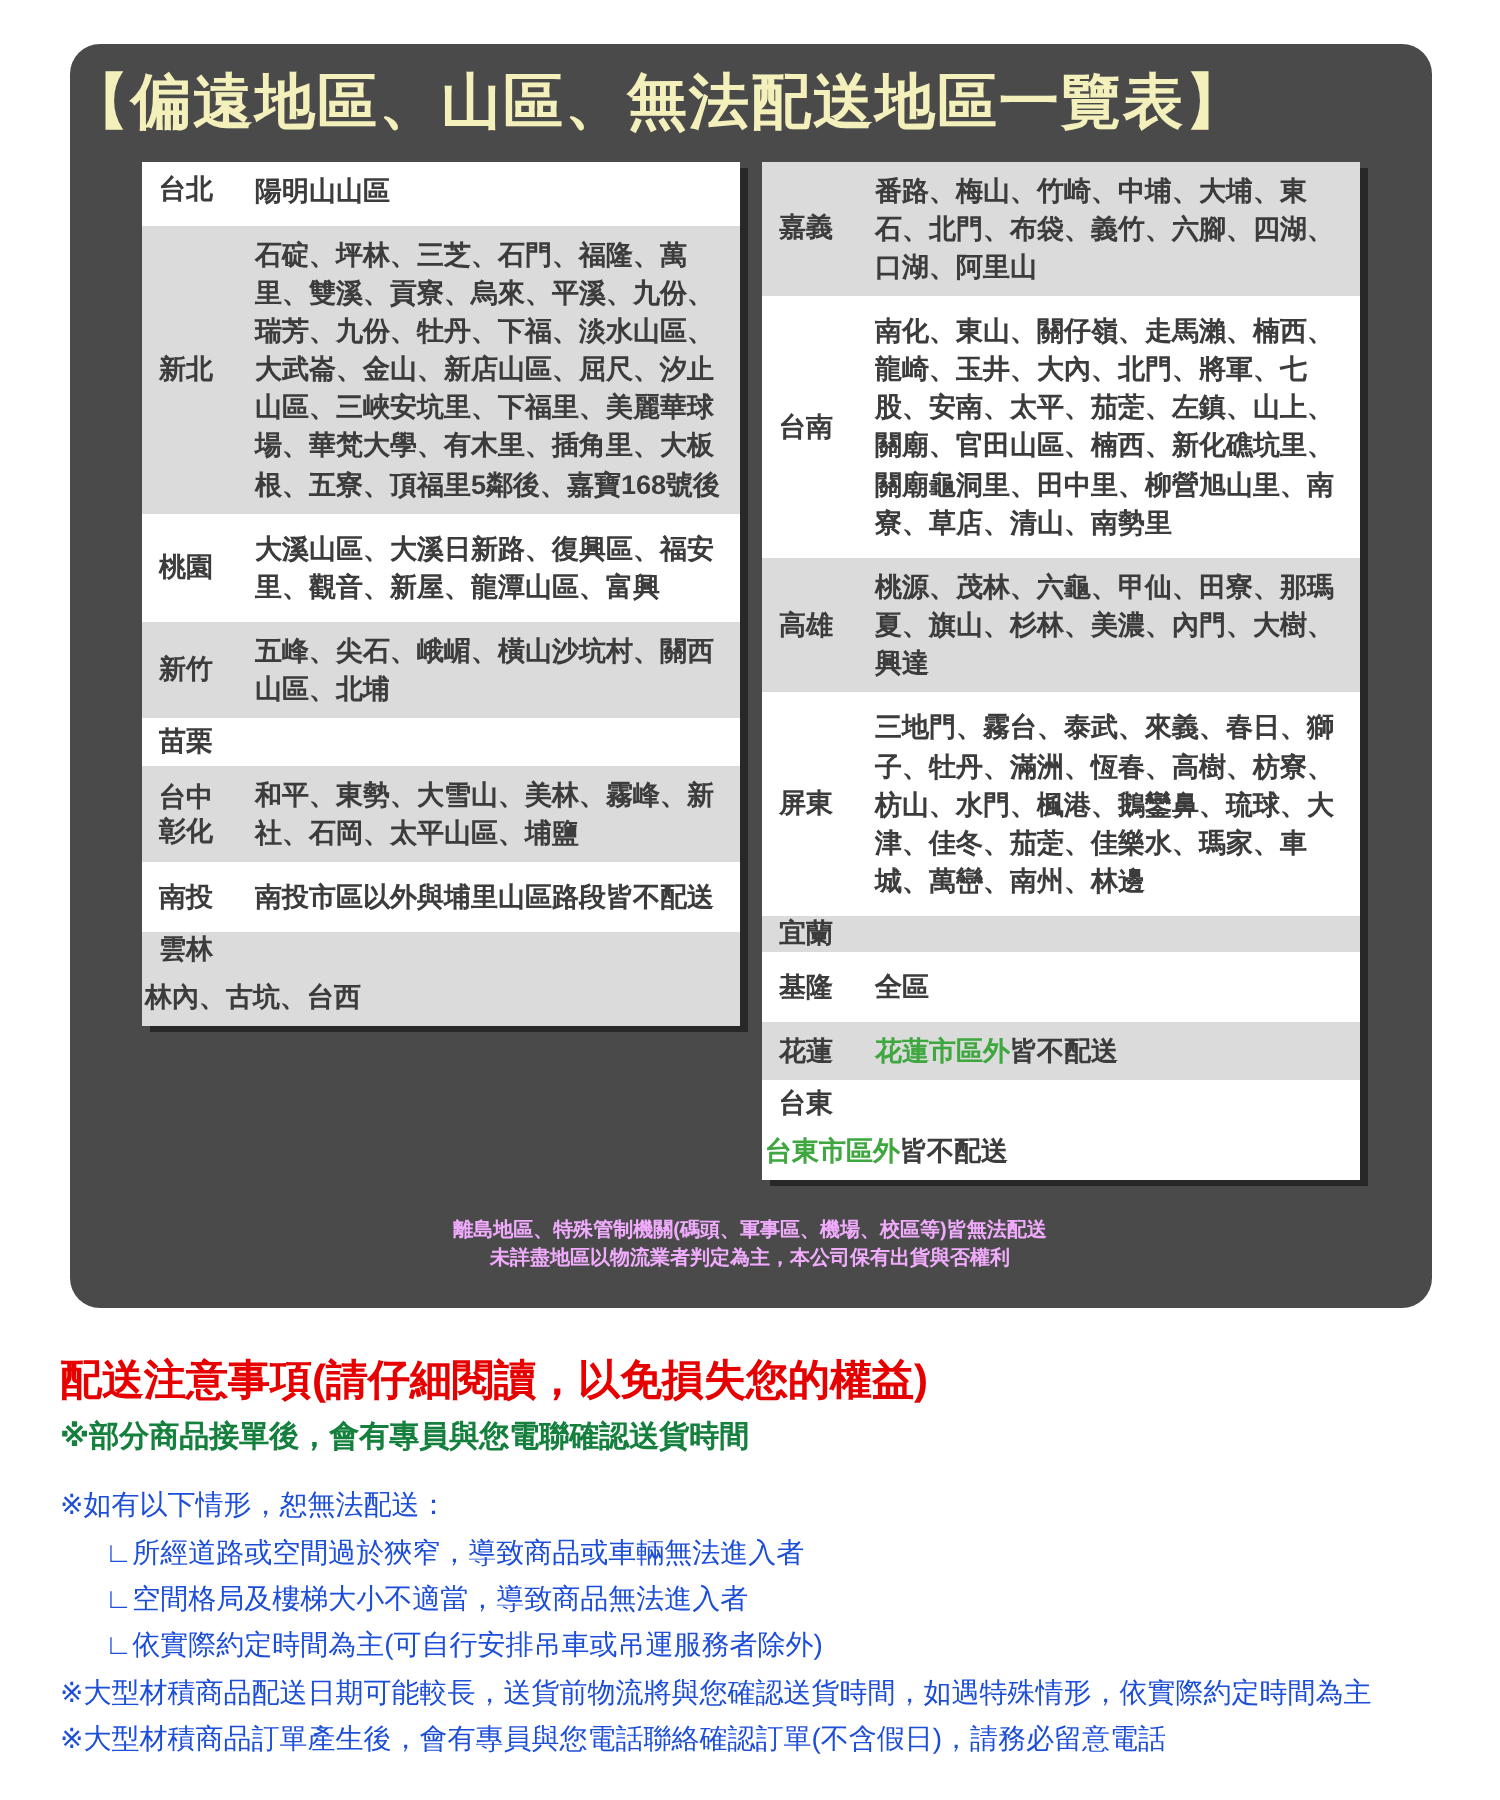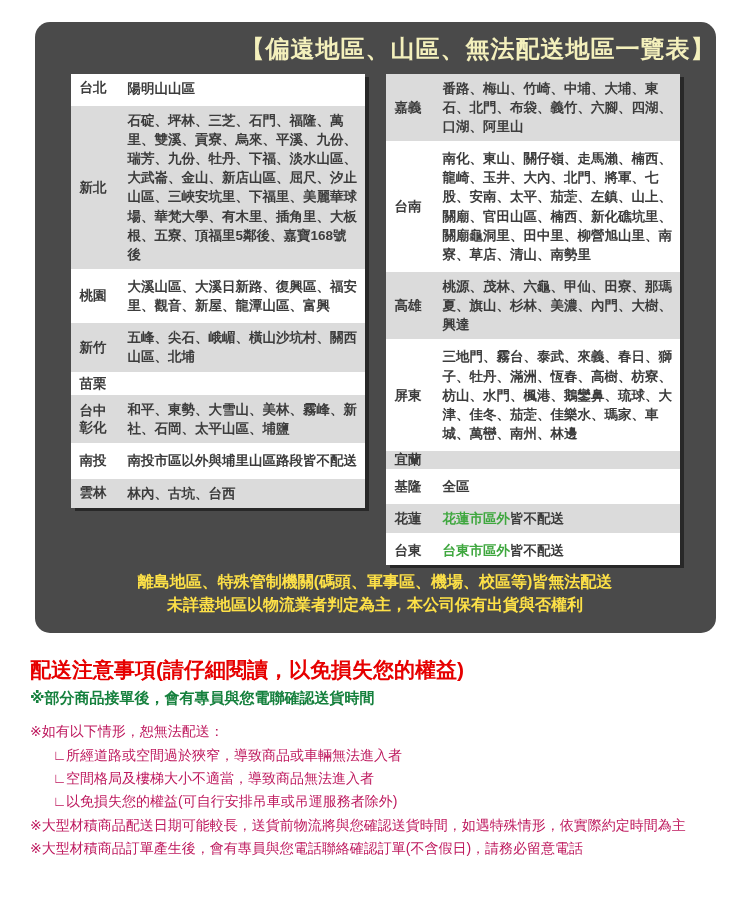--- a/index.html
+++ b/index.html
@@ -7,45 +7,45 @@
     width:750px;height:900px;overflow:hidden;background:#ffffff;
     font-family:"Liberation Sans","DejaVu Sans",sans-serif;
     -webkit-font-smoothing:antialiased;
   }
   
   .banner{
     width:681px;margin:22px auto 0 auto;background:#4a4a4a;
     border-radius:15px;padding-bottom:16px;
   }
   .banner-title{
-    color:#f4f0bc;font-size:24px;font-weight:bold;text-align:right;
+    color:#f4f0bc;font-size:30px;font-weight:bold;text-align:left;
     padding:13px 0 11px 0;letter-spacing:1px;line-height:1.15;
   }
-  .tables{display:flex;gap:21px;padding:0 36px;align-items:flex-start;}
+  .tables{display:flex;gap:11px;padding:0 36px;align-items:flex-start;}
   .region-table{flex:1;background:#ffffff;box-shadow:4px 3px 0 rgba(0,0,0,0.45);}
   .row{display:flex;border-bottom:3px solid #ffffff;}
-  .row:last-child{border-bottom:none;}
+  .row:last-child{border-bottom:none;flex-direction:column;}
   .row.shaded{background:#dbdbdb;}
   .region{
     width:46px;flex-shrink:0;display:flex;align-items:center;
     padding-left:9px;font-size:13.5px;font-weight:bold;color:#3c3c3c;
     white-space:pre-line;line-height:1.3;
   }
   .areas{
     flex:1;padding:5px 5px 5px 2px;font-size:13.5px;font-weight:bold;
     color:#3c3c3c;line-height:1.42;
   }
   .areas .green{color:#3fa73f;}
   .banner-footer{
-    margin-top:5px;text-align:center;color:#fde047;font-weight:bold;
-    font-size:16px;line-height:1.45;
+    margin-top:19px;text-align:center;color:#f0abfc;font-weight:bold;
+    font-size:10px;line-height:1.45;
   }
   
   .notes{padding:24px 24px 0 30px;}
-  .note{font-size:14px;color:#be185d;line-height:1.42;
+  .note{font-size:14px;color:#1d4ed8;line-height:1.42;
         padding-left:0.95em;text-indent:-0.95em;margin:0 0 3.5px 0;}
   .note.heading-red{
     color:#e60000;font-size:21px;font-weight:bold;
     padding-left:0;text-indent:0;margin:0 0 5px 0;line-height:1.2;
   }
   .note.red-bold{color:#15803d;font-weight:bold;font-size:15px;margin:0 0 14px 0;}
   .note.indent{padding-left:2.6em;text-indent:-1em;}
 </style>
 </head>
 <body>
@@ -128,16 +128,16 @@
     <div>未詳盡地區以物流業者判定為主，本公司保有出貨與否權利</div>
   </div>
 </div>
 
 <div class="notes" id="notes">
     <div class="note heading-red">配送注意事項(請仔細閱讀，以免損失您的權益)</div>
     <div class="note red-bold">※部分商品接單後，會有專員與您電聯確認送貨時間</div>
     <div class="note black">※如有以下情形，恕無法配送：</div>
     <div class="note indent">∟所經道路或空間過於狹窄，導致商品或車輛無法進入者</div>
     <div class="note indent">∟空間格局及樓梯大小不適當，導致商品無法進入者</div>
-    <div class="note indent">∟以免損失您的權益(可自行安排吊車或吊運服務者除外)</div>
+    <div class="note indent">∟依實際約定時間為主(可自行安排吊車或吊運服務者除外)</div>
     <div class="note black">※大型材積商品配送日期可能較長，送貨前物流將與您確認送貨時間，如遇特殊情形，依實際約定時間為主</div>
     <div class="note black">※大型材積商品訂單產生後，會有專員與您電話聯絡確認訂單(不含假日)，請務必留意電話</div>
   </div>
 
 </body></html>

